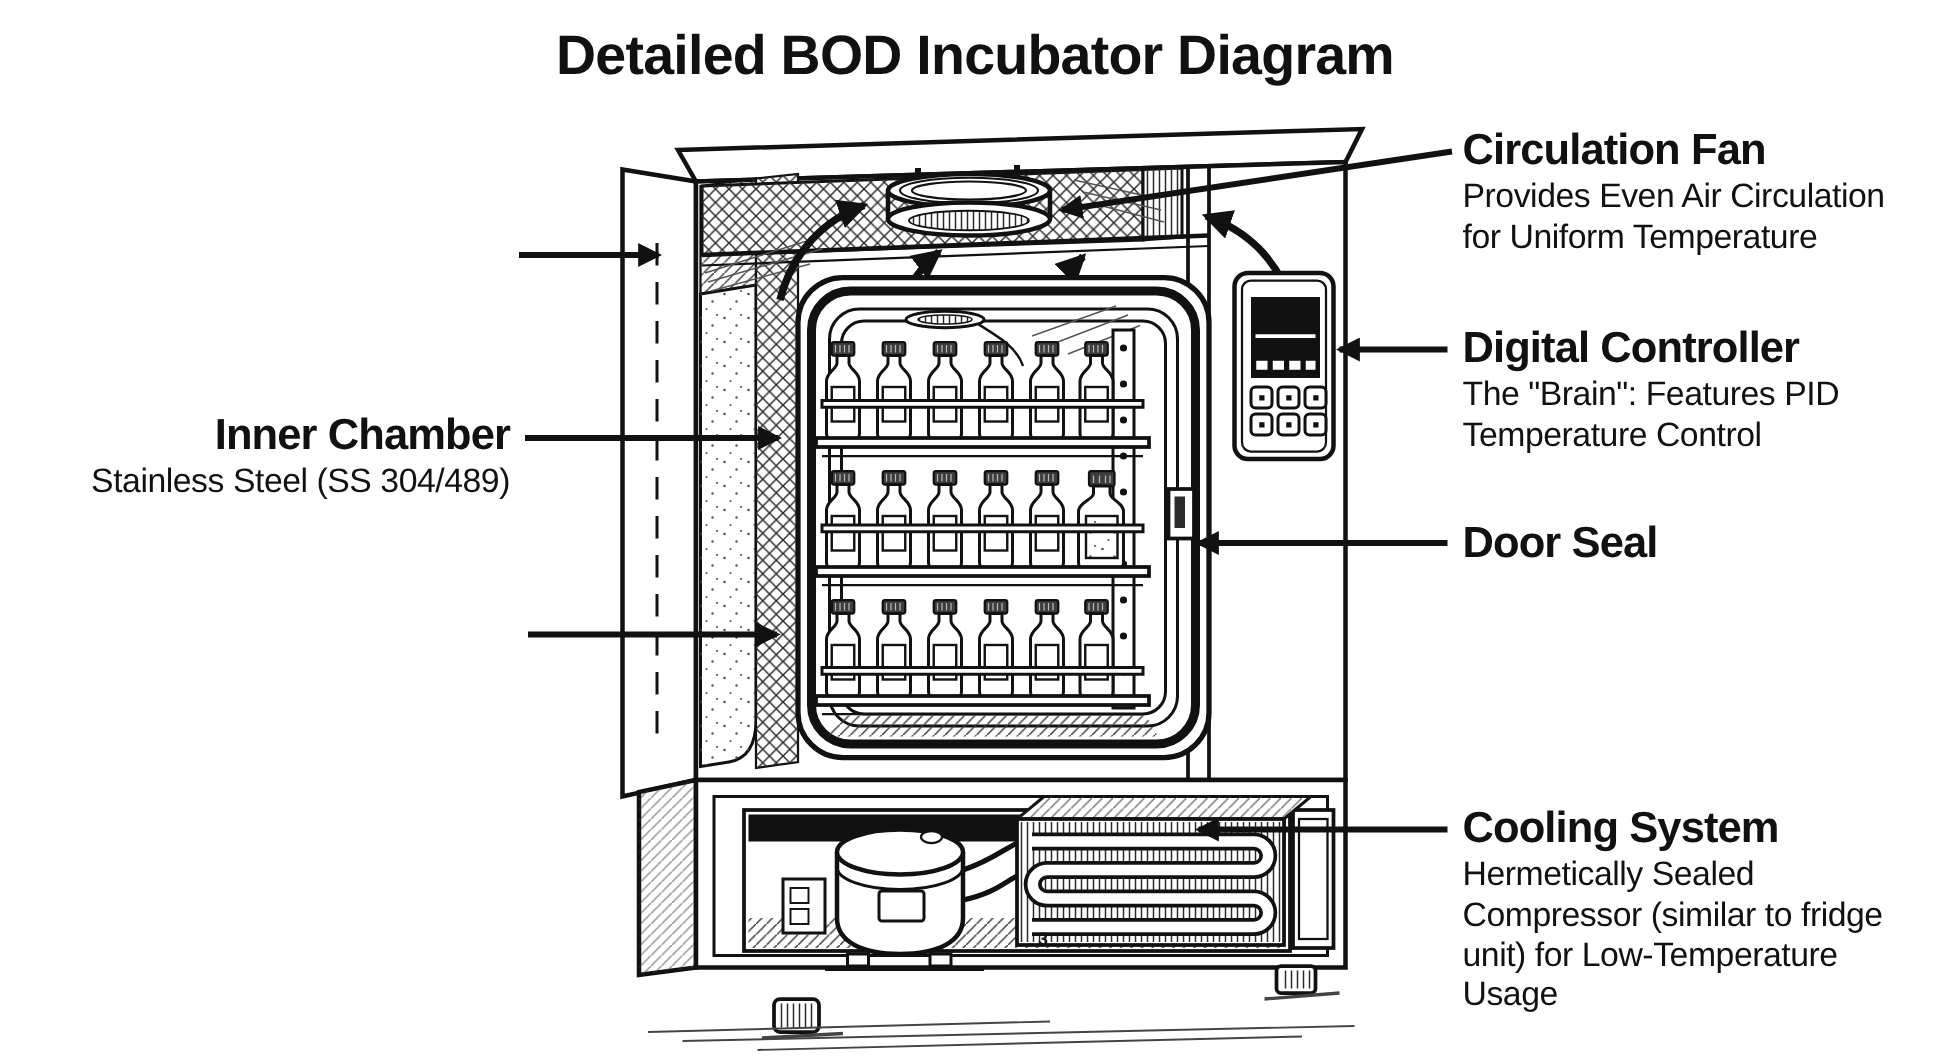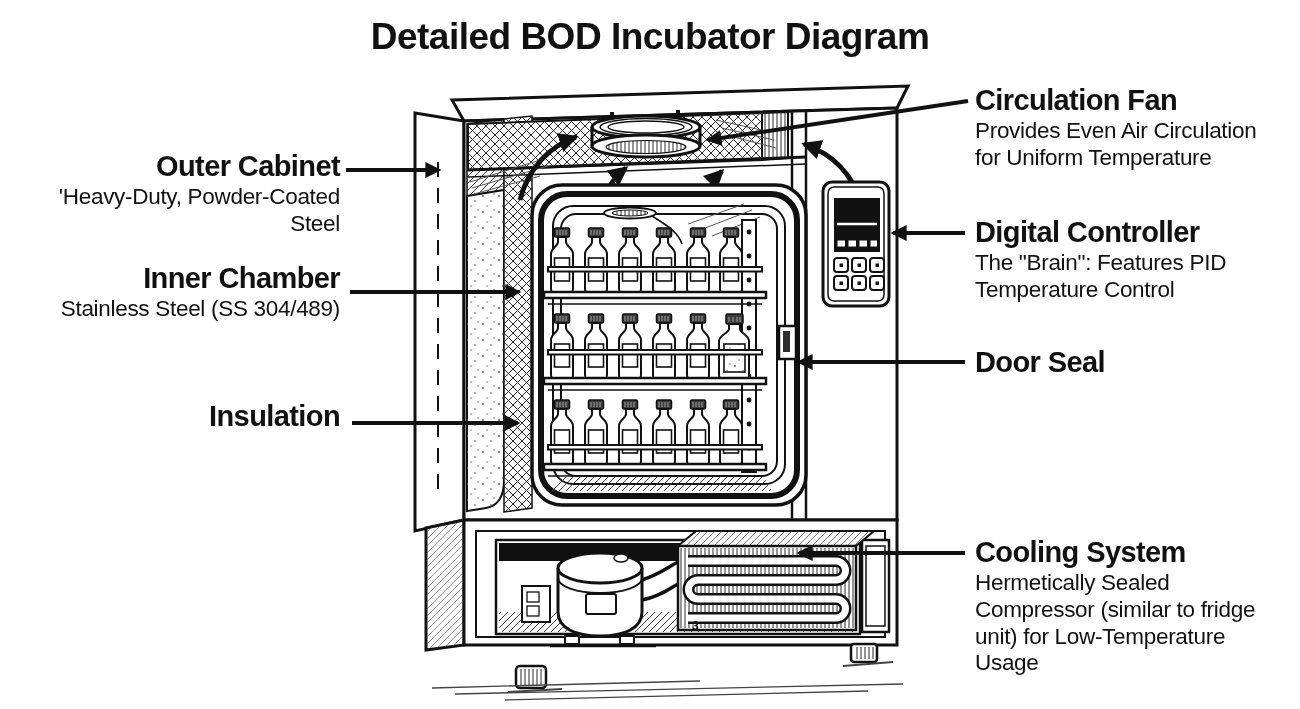--- a/index.html
+++ b/index.html
@@ -253,37 +253,29 @@
     <path d="M352,423 L518,423" marker-end="url(#ah)"></path>
     <path d="M968,101 L708,140" marker-end="url(#ah)"></path>
     <path d="M965,233 L893,233" marker-end="url(#ah)"></path>
     <path d="M965,362 L799,362" marker-end="url(#ah)"></path>
     <path d="M965,553 L799,553" marker-end="url(#ah)"></path>
   </g>
 </svg>
 
 <div class="title">Detailed BOD Incubator Diagram</div>
 
-<div class="lbl lblL" style="top:150px">
-  <div class="h">Outer Cabinet</div>
-  <div class="d">
-    <span>'Heavy-Duty, Powder-Coated</span>
-    <span>Steel</span>
-  </div>
-</div>
-
-<div class="lbl lblL" style="top:262px">
+
+<div class="lbl lblL" style="top:274px">
   <div class="h">Inner Chamber</div>
   <div class="d">
     <span>Stainless Steel (SS 304/489)</span>
   </div>
 </div>
 
 <div class="lbl lblL" style="top:400px">
-  <div class="h">Insulation</div>
 </div>
 
 <div class="lbl lblR" style="top:84px">
   <div class="h">Circulation Fan</div>
   <div class="d">
     <span>Provides Even Air Circulation</span>
     <span>for Uniform Temperature</span>
   </div>
 </div>
 

